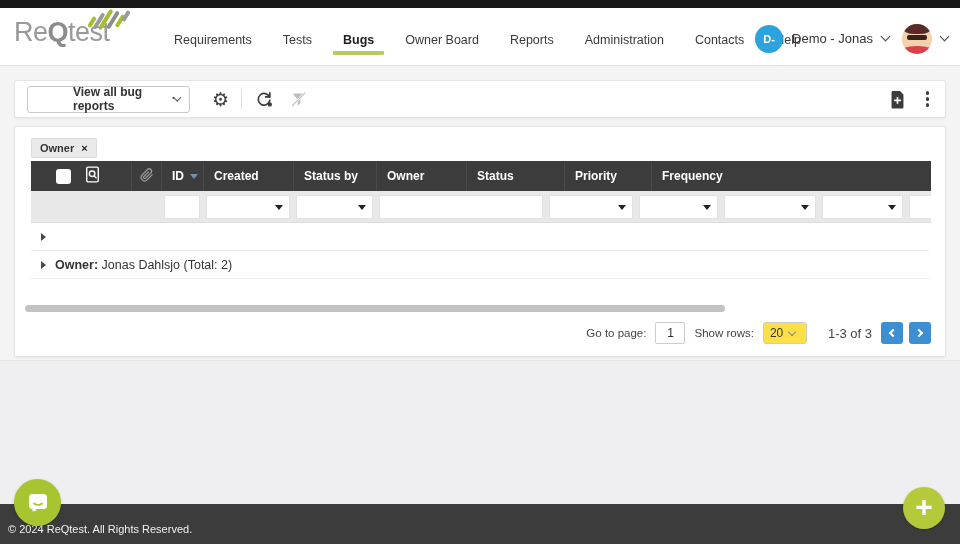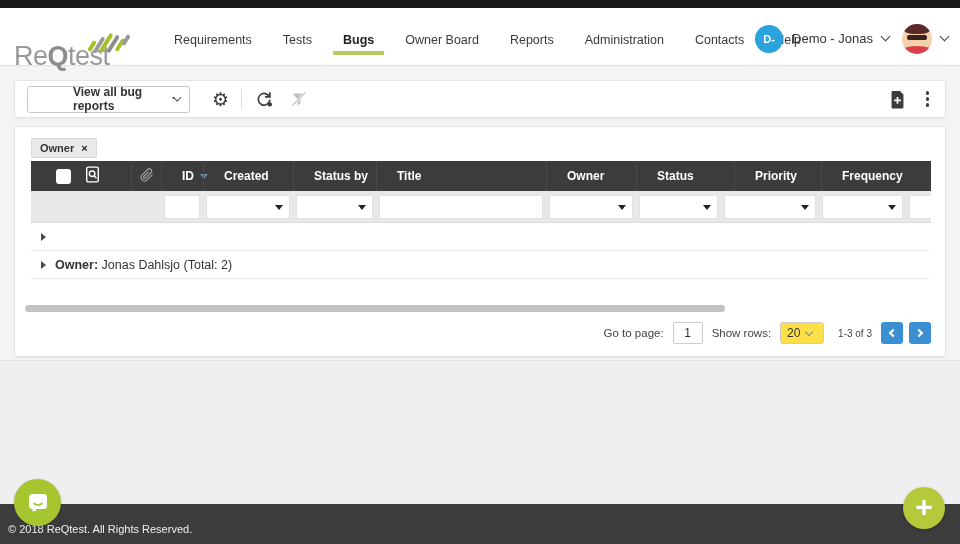--- a/index.html
+++ b/index.html
@@ -7,21 +7,21 @@
   body {
     position:relative; overflow:hidden;
     background:#efeef0;
     font-family:"Liberation Sans", sans-serif;
     color:#333;
   }
   
   .topbar { position:absolute; top:0; left:0; width:100%; height:8px; background:#181818; }
   .appheader { position:absolute; top:8px; left:0; width:100%; height:58px; background:#fff; border-bottom:1px solid #e3e2e3; z-index:3; }
 
-  .logo { position:absolute; left:14px; top:26px; width:150px; height:40px; cursor:pointer; }
+  .logo { position:absolute; left:14px; top:2px; width:150px; height:40px; cursor:pointer; }
   .logo-text { position:absolute; left:0; bottom:2px; font-size:27px; color:#9a999a; letter-spacing:-0.5px; }
   .logo-text b { font-weight:bold; color:#8d8c8d; }
   .logo-mark { position:absolute; left:72px; top:-4px; width:46px; height:26px; }
   .stripe { position:absolute; width:4px; border-radius:2px; transform:rotate(32deg); }
   .s1 { left:4px;  top:10px; height:12px; background:#a6c027; }
   .s2 { left:11px; top:6px;  height:18px; background:#9b9a9b; }
   .s3 { left:18px; top:2px;  height:22px; background:#a6c027; }
   .s4 { left:25px; top:4px;  height:20px; background:#8f8e8f; }
   .s5 { left:32px; top:8px;  height:14px; background:#a6c027; }
   .s6 { left:38px; top:4px;  height:12px; background:#9b9a9b; }
@@ -61,21 +61,21 @@
   
   .main-card { position:absolute; left:14px; right:14px; top:126px; height:231px; background:#fff; border:1px solid #e6e5e6; border-radius:2px; box-shadow:0 1px 2px rgba(0,0,0,.05); padding:8px 16px 0; z-index:2; }
 
   .chip-row { height:26px; display:flex; align-items:center; }
   .chip { display:inline-flex; align-items:center; gap:7px; background:#ebeaeb; border:1px solid #dcdbdc; border-radius:2px; padding:3px 8px; }
   .chip-label { font-size:11px; font-weight:bold; color:#333; }
   .chip-close { font-size:11px; font-weight:bold; color:#222; cursor:pointer; line-height:1; }
 
   .tablewrap { width:900px; overflow:hidden; }
   .thead { display:flex; height:30px; background:#3d3c3d; align-items:center; }
-  .th { flex:0 0 auto; height:100%; display:flex; align-items:center; color:#fff; font-size:12px; font-weight:bold; padding-left:20px; cursor:pointer; }
+  .th { flex:0 0 auto; height:100%; display:flex; align-items:center; color:#fff; font-size:12px; font-weight:bold; padding-left:10px; cursor:pointer; }
   .th + .th { border-left:1px solid #4b4a4b; }
   .c0{width:100px} .c1{width:30px} .c2{width:42px} .c3{width:90px} .c4{width:83px}
   .c5{width:170px} .c6{width:90px} .c7{width:85px} .c8{width:98px} .c9{width:87px} .c10{width:60px}
   .th.c0 { padding-left:25px; gap:13px; cursor:default; }
   .th.c1 { justify-content:center; padding-left:0; cursor:default; }
   .checkbox { width:15px; height:15px; background:#fff; border-radius:3px; cursor:pointer; }
   .sort-dn { width:0; height:0; border-left:4px solid transparent; border-right:4px solid transparent; border-top:5px solid #6b93a8; margin-left:6px; }
 
   .frow { display:flex; height:32px; background:#e9e8e9; border-bottom:1px solid #dedddd; }
   .fcell { flex:0 0 auto; padding:4px 3px; }
@@ -90,21 +90,21 @@
   .gtext b { font-weight:bold; }
 
   .hscroll { position:absolute; top:178px; left:10px; width:700px; height:7px; background:#c3c3c3; border-radius:4px; cursor:pointer; }
 
   .pager { position:absolute; right:14px; top:192px; height:28px; display:flex; align-items:center; gap:9px; }
   .pager-label { font-size:11.5px; color:#444; }
   .page-input { width:30px; height:22px; border:1px solid #ccc; border-radius:2px; text-align:center; font-size:12px; color:#333; font-family:"Liberation Sans", sans-serif; }
   .rows-select { height:22px; min-width:44px; border:1px solid #ccc; border-radius:3px; background:#fde047; display:flex; align-items:center; gap:6px; padding:0 6px; cursor:pointer; }
   .rows-value { font-size:12px; color:#333; }
   .cdown { width:6px; height:6px; border-right:1.5px solid #888; border-bottom:1.5px solid #888; transform:rotate(45deg); margin-top:-3px; }
-  .range { font-size:10px; color:#444; margin-left:5px; }
+  .range { font-size:13px; color:#444; margin-left:12px; }
   .pgbtn { width:22px; height:22px; border-radius:3px; background:#3d8fd4; display:flex; align-items:center; justify-content:center; cursor:pointer; }
   .pgbtn + .pgbtn { margin-left:-3px; }
   .wchev { width:6px; height:6px; border-left:2px solid #fff; border-bottom:2px solid #fff; }
   .wchev.left  { transform:rotate(45deg); margin-left:2px; }
   .wchev.right { transform:rotate(-135deg); margin-right:2px; }
 
   
   .footer { position:absolute; bottom:0; left:0; width:100%; height:40px; background:#3d3c3d; z-index:2; }
   .copyright { position:absolute; left:8px; bottom:9px; font-size:11px; color:#f0f0f0; }
 
@@ -219,21 +219,20 @@
             <path d="M21.44 11.05l-9.19 9.19a6 6 0 0 1-8.49-8.49l9.19-9.19a4 4 0 0 1 5.66 5.66l-9.2 9.19a2 2 0 0 1-2.83-2.83l8.49-8.48"></path>
           </svg>
         </span>
       </div>
       <div class="th c2">
           <span>ID</span>
           <span class="sort-dn"></span>
         </div>
       <div class="th c3">Created</div>
       <div class="th c4">Status by</div>
-      <div class="th c5">Title</div>
       <div class="th c6">Owner</div>
       <div class="th c8">Status</div>
       <div class="th c9">Priority</div>
       <div class="th c10">Frequency</div>
     </div>
 
     <div class="frow">
       <div class="fcell c0"></div>
       <div class="fcell c1"></div>
       <div class="fcell c2"><input class="finput" style=""></div>
@@ -294,21 +293,21 @@
     <div class="pgbtn">
         <span class="wchev left"></span>
       </div>
     <div class="pgbtn">
         <span class="wchev right"></span>
       </div>
   </div>
 </div>
 
 <footer class="footer">
-  <span class="copyright">© 2018 ReQtest. All Rights Reserved.</span>
+  <span class="copyright">© 2024 ReQtest. All Rights Reserved.</span>
 </footer>
 
 <div class="chat-btn">
   <svg width="26" height="26" viewBox="0 0 26 26">
     <rect x="4" y="4" width="18" height="15" rx="3.5" fill="#fff"></rect>
     <path d="M7.5 21.5v-4l4.5 3z" fill="#fff"></path>
     <path d="M9 13.5q4 3 8 0" stroke="#a6c52f" stroke-width="1.7" fill="none" stroke-linecap="round"></path>
   </svg>
 </div>
 

